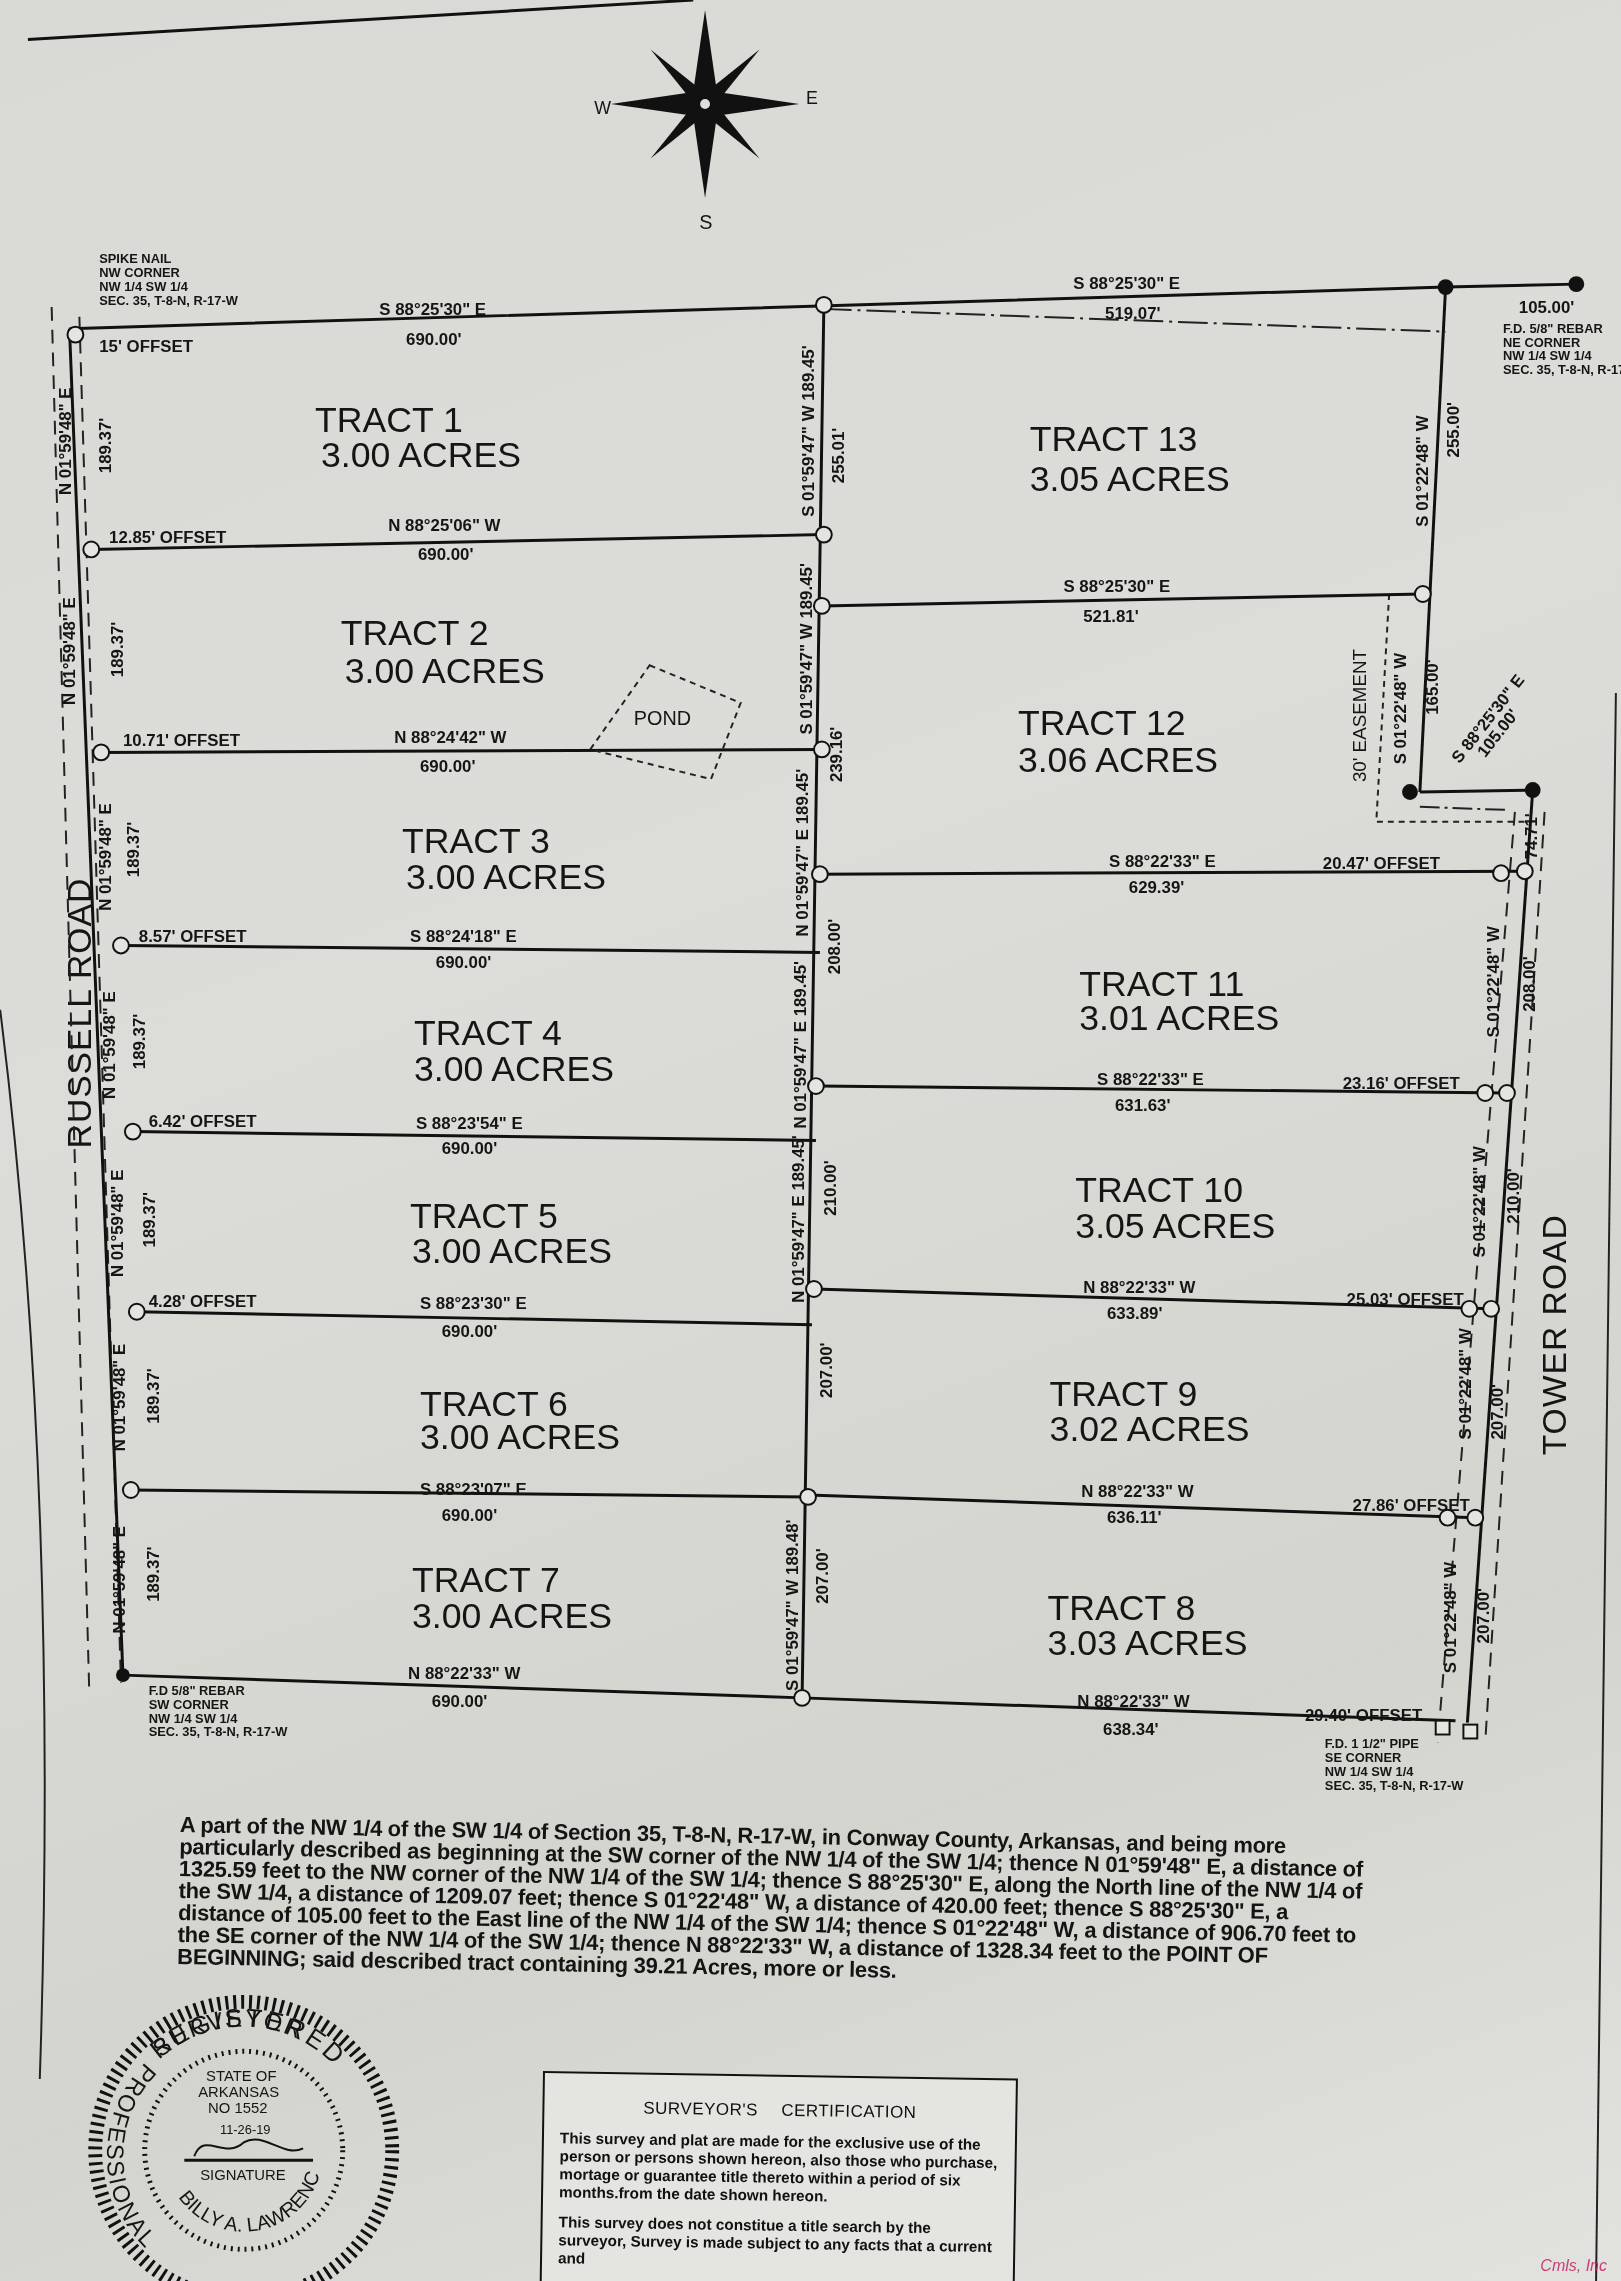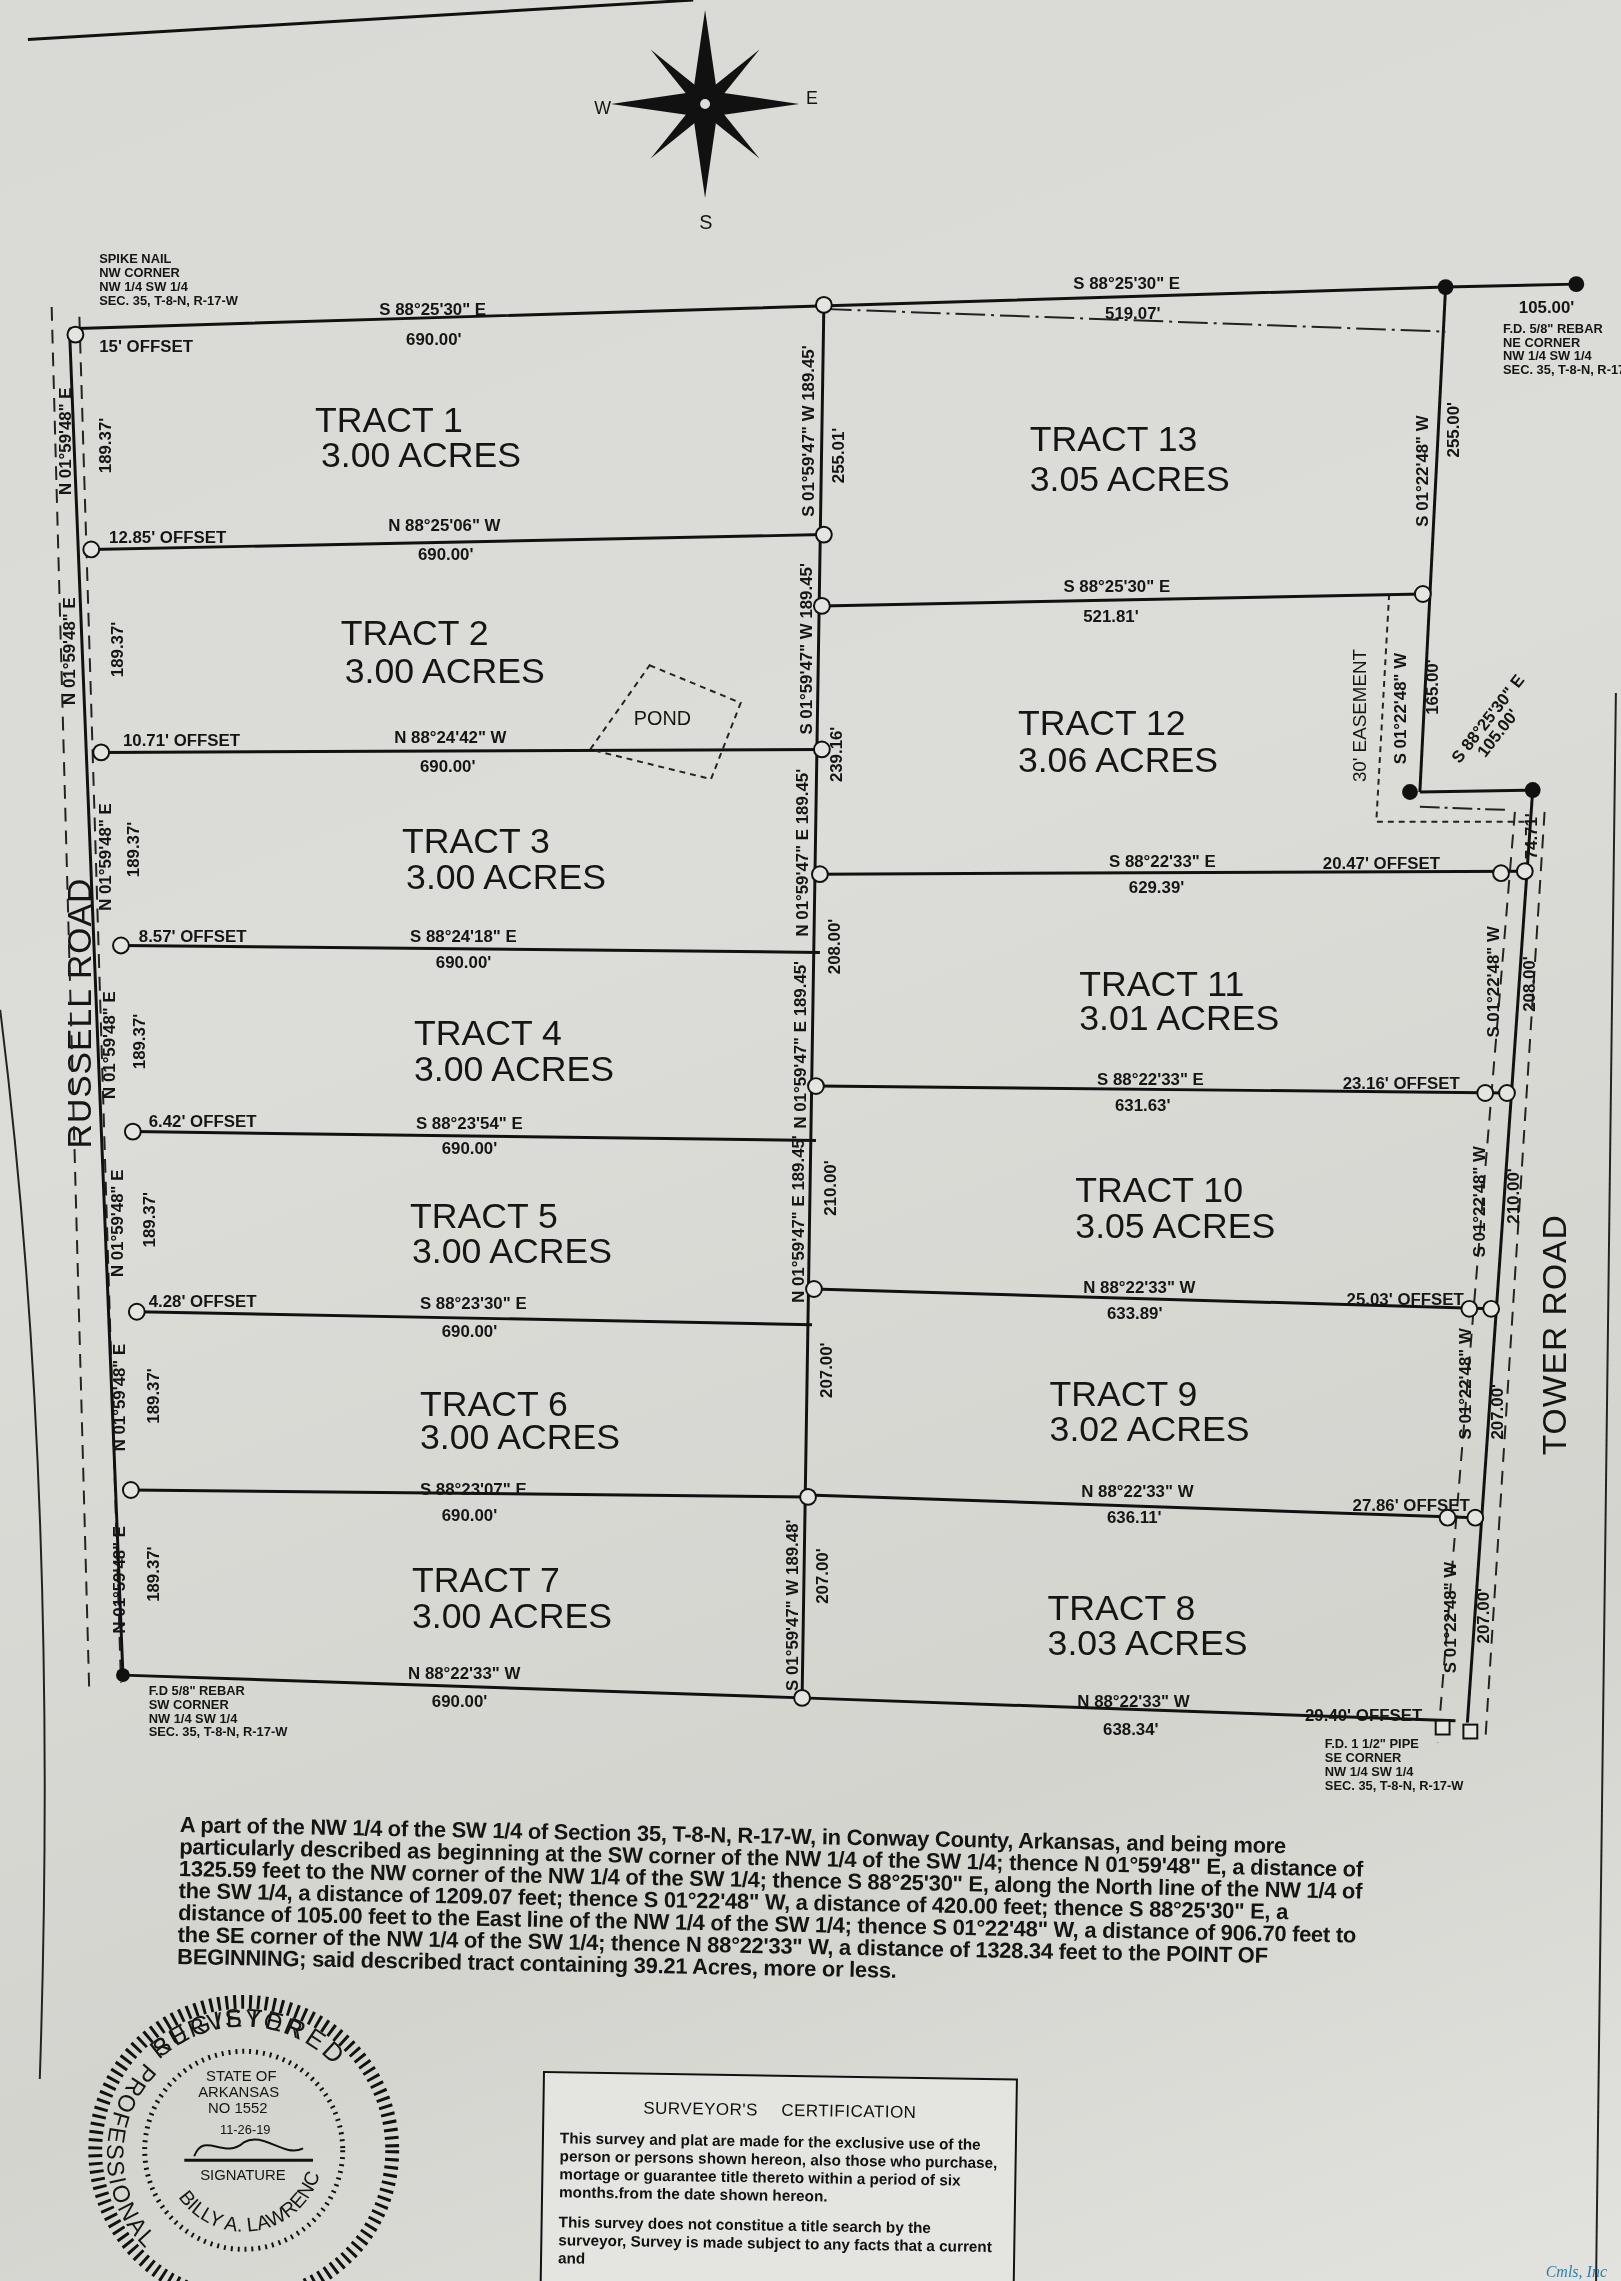--- a/index.html
+++ b/index.html
@@ -12,21 +12,21 @@
   .bear{font-size:17px;font-weight:bold;}
   .small{font-size:13px;font-weight:bold;}
   .road{font-size:34px;letter-spacing:1px;}
   .legal{position:absolute;left:180px;top:1814px;width:1247px;font-size:22px;line-height:22px;
     font-weight:bold;color:#141414;transform:rotate(1.1deg);transform-origin:left top;letter-spacing:-0.3px;}
   .legal span{display:block;white-space:nowrap;}
   .cert{position:absolute;left:543px;top:2071px;width:471px;height:238px;border:2px solid #111;
     background:#e4e4e0;transform:rotate(0.9deg);transform-origin:left top;}
   .cert-title{text-align:center;font-size:17px;margin-top:24px;letter-spacing:0.5px;color:#111;word-spacing:18px;}
   .cert p{margin:12px 16px 0 16px;font-size:15.3px;line-height:18px;color:#111;font-weight:bold;}
-  .watermark{position:absolute;right:14px;bottom:0;font-size:16px;color:#0369a1;opacity:0.8;font-style:italic;font-family:Liberation Serif, serif;}
+  .watermark{position:absolute;right:14px;bottom:6px;font-size:16px;color:#be185d;opacity:0.8;font-style:italic;}
 </style>
 </head>
 <body>
 
 <div class="paper"></div>
 
 <svg width="1622" height="2281" viewBox="0 0 1638 2304">
 
   <path d="M28 40 L700 0" stroke="#111" stroke-width="3" fill="none"></path>
 

